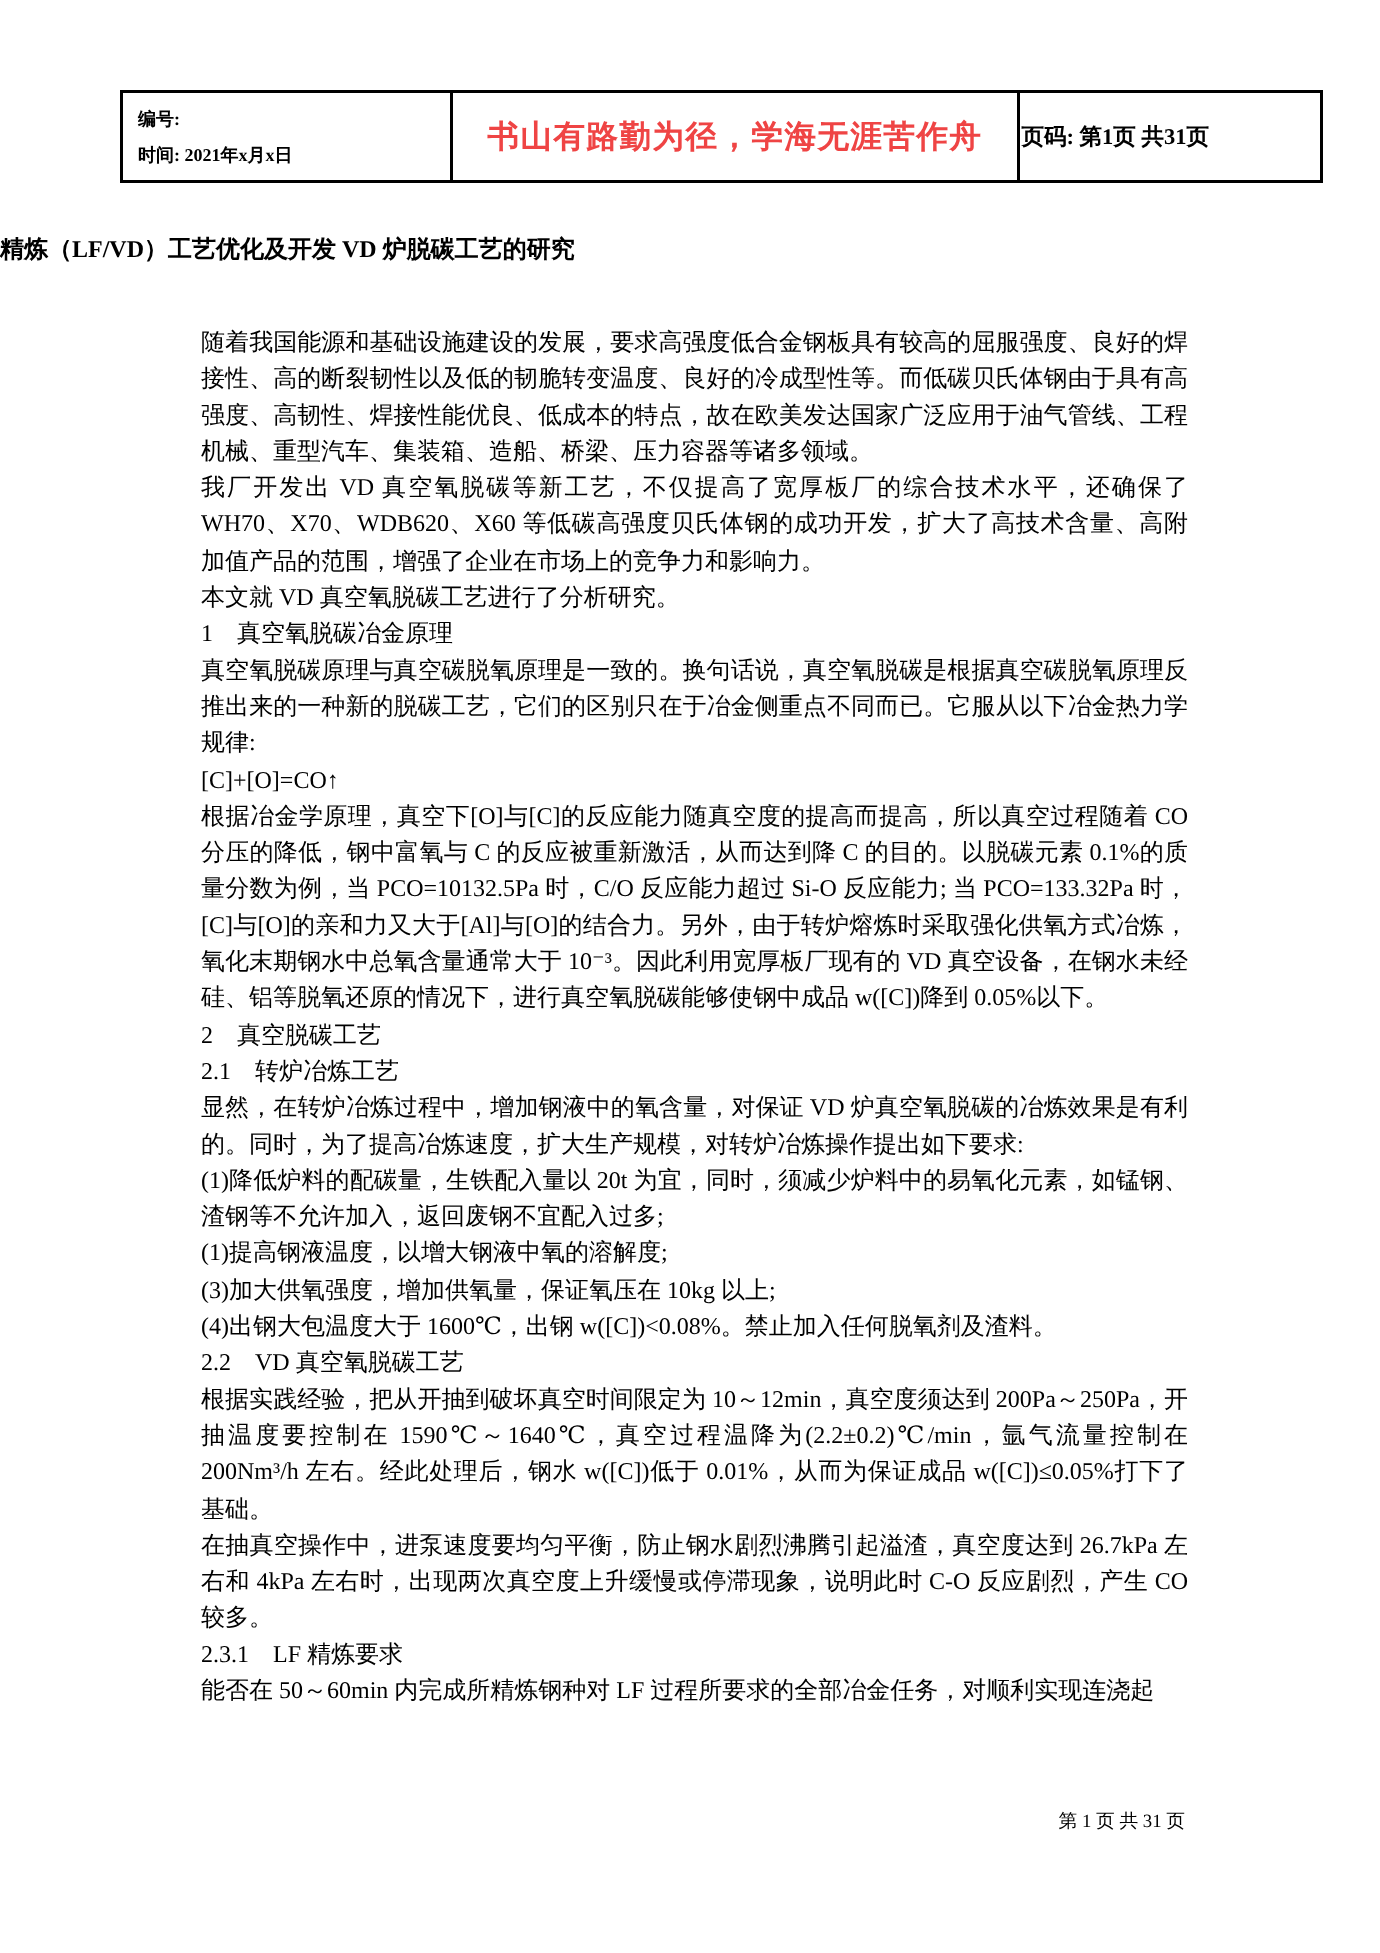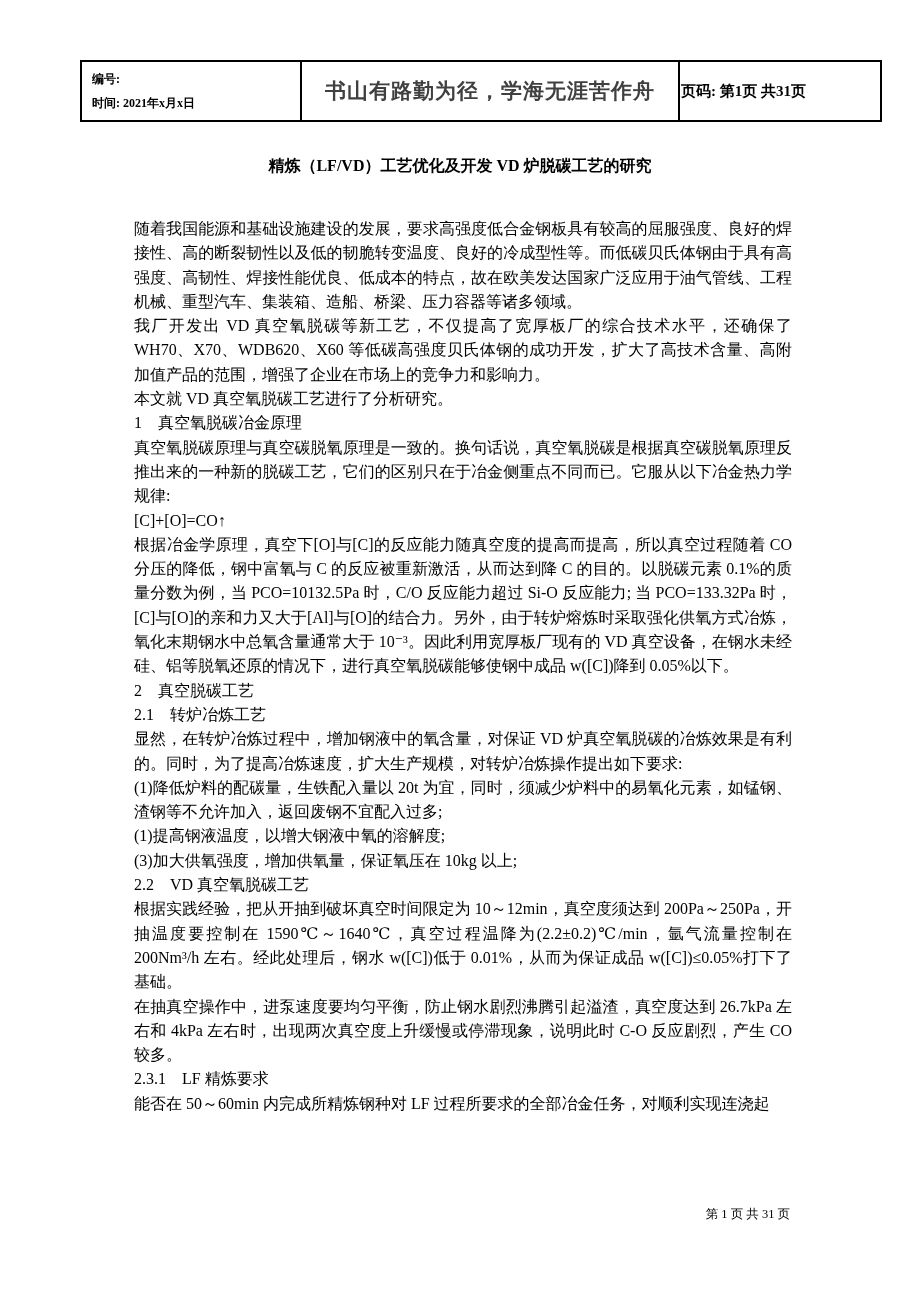--- a/index.html
+++ b/index.html
@@ -48,21 +48,21 @@
     width: 198px;
     padding: 5px 1px;
     font-size: 15px;
     font-weight: bold;
   }
   .doc-title {
     position: absolute;
     top: 156px;
     left: 0;
     width: 920px;
-    text-align: center;
+    text-align: left;
     font-size: 16px;
     font-weight: bold;
   }
   .doc-body {
     position: absolute;
     top: 203px;
     left: 134px;
     width: 658px;
     font-size: 16px;
     line-height: 24.3px;
@@ -83,21 +83,21 @@
 
 <div class="page">
 
   <table class="header-table">
     <tbody>
       <tr>
         <td class="cell-left">
           <div>编号:</div>
           <div>时间: 2021年x月x日</div>
         </td>
-        <td class="cell-middle" style="color: #404040;">书山有路勤为径，学海无涯苦作舟</td>
+        <td class="cell-middle" style="color: #ef4444;">书山有路勤为径，学海无涯苦作舟</td>
         <td class="cell-right">页码: 第1页 共31页</td>
       </tr>
     </tbody>
   </table>
 
   <div class="doc-title">精炼（LF/VD）工艺优化及开发 VD 炉脱碳工艺的研究</div>
 
   <div class="doc-body">
       <div class="line paragraph">随着我国能源和基础设施建设的发展，要求高强度低合金钢板具有较高的屈服强度、良好的焊接性、高的断裂韧性以及低的韧脆转变温度、良好的冷成型性等。而低碳贝氏体钢由于具有高强度、高韧性、焊接性能优良、低成本的特点，故在欧美发达国家广泛应用于油气管线、工程机械、重型汽车、集装箱、造船、桥梁、压力容器等诸多领域。</div>
       <div class="line paragraph">我厂开发出 VD 真空氧脱碳等新工艺，不仅提高了宽厚板厂的综合技术水平，还确保了 WH70、X70、WDB620、X60 等低碳高强度贝氏体钢的成功开发，扩大了高技术含量、高附加值产品的范围，增强了企业在市场上的竞争力和影响力。</div>
@@ -105,20 +105,21 @@
       <div class="line heading">1　真空氧脱碳冶金原理</div>
       <div class="line paragraph">真空氧脱碳原理与真空碳脱氧原理是一致的。换句话说，真空氧脱碳是根据真空碳脱氧原理反推出来的一种新的脱碳工艺，它们的区别只在于冶金侧重点不同而已。它服从以下冶金热力学规律:</div>
       <div class="line formula">[C]+[O]=CO↑</div>
       <div class="line paragraph">根据冶金学原理，真空下[O]与[C]的反应能力随真空度的提高而提高，所以真空过程随着 CO 分压的降低，钢中富氧与 C 的反应被重新激活，从而达到降 C 的目的。以脱碳元素 0.1%的质量分数为例，当 PCO=10132.5Pa 时，C/O 反应能力超过 Si-O 反应能力; 当 PCO=133.32Pa 时，[C]与[O]的亲和力又大于[Al]与[O]的结合力。另外，由于转炉熔炼时采取强化供氧方式冶炼，氧化末期钢水中总氧含量通常大于 10⁻³。因此利用宽厚板厂现有的 VD 真空设备，在钢水未经硅、铝等脱氧还原的情况下，进行真空氧脱碳能够使钢中成品 w([C])降到 0.05%以下。</div>
       <div class="line heading">2　真空脱碳工艺</div>
       <div class="line heading">2.1　转炉冶炼工艺</div>
       <div class="line paragraph">显然，在转炉冶炼过程中，增加钢液中的氧含量，对保证 VD 炉真空氧脱碳的冶炼效果是有利的。同时，为了提高冶炼速度，扩大生产规模，对转炉冶炼操作提出如下要求:</div>
       <div class="line paragraph">(1)降低炉料的配碳量，生铁配入量以 20t 为宜，同时，须减少炉料中的易氧化元素，如锰钢、渣钢等不允许加入，返回废钢不宜配入过多;</div>
       <div class="line paragraph">(1)提高钢液温度，以增大钢液中氧的溶解度;</div>
       <div class="line paragraph">(3)加大供氧强度，增加供氧量，保证氧压在 10kg 以上;</div>
+      <div class="line paragraph">(4)出钢大包温度大于 1600℃，出钢 w([C])&lt;0.08%。禁止加入任何脱氧剂及渣料。</div>
       <div class="line heading">2.2　VD 真空氧脱碳工艺</div>
       <div class="line paragraph">根据实践经验，把从开抽到破坏真空时间限定为 10～12min，真空度须达到 200Pa～250Pa，开抽温度要控制在 1590℃～1640℃，真空过程温降为(2.2±0.2)℃/min，氩气流量控制在 200Nm³/h 左右。经此处理后，钢水 w([C])低于 0.01%，从而为保证成品 w([C])≤0.05%打下了基础。</div>
       <div class="line paragraph">在抽真空操作中，进泵速度要均匀平衡，防止钢水剧烈沸腾引起溢渣，真空度达到 26.7kPa 左右和 4kPa 左右时，出现两次真空度上升缓慢或停滞现象，说明此时 C-O 反应剧烈，产生 CO 较多。</div>
       <div class="line heading">2.3.1　LF 精炼要求</div>
       <div class="line paragraph">能否在 50～60min 内完成所精炼钢种对 LF 过程所要求的全部冶金任务，对顺利实现连浇起</div>
     </div>
 
   <div class="doc-footer">第 1 页 共 31 页</div>
 
 </div>

